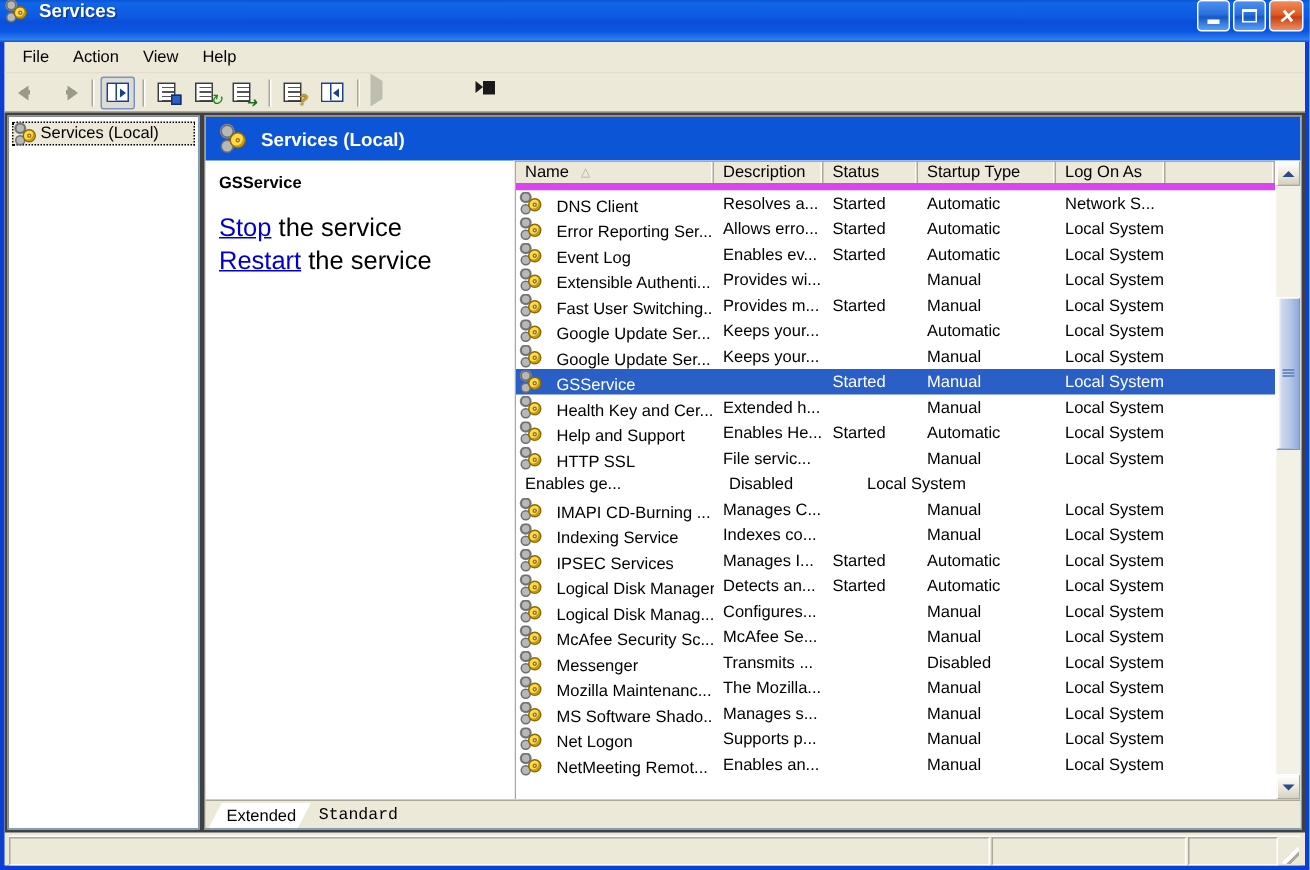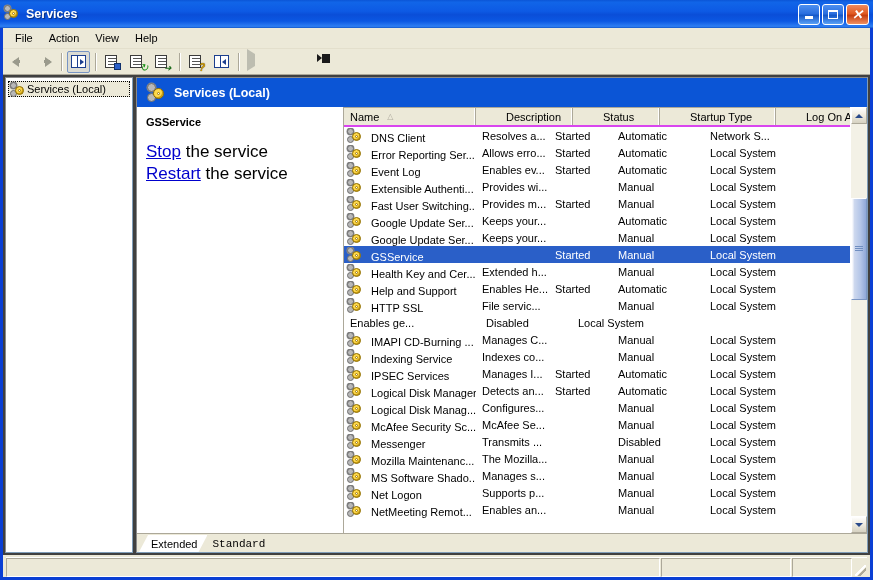--- a/index.html
+++ b/index.html
@@ -25,21 +25,20 @@
   }
 
   
   #titlebar {
     height: 28px;
     flex: 0 0 28px;
     background: linear-gradient(180deg,
        #0b55d6 0%, #1165e8 8%, #0d5ae4 40%,
        #0a4ed8 52%, #0b57e2 75%, #2d7ef3 94%, #1358c8 100%);
     display: flex;
-    align-items: center;
     padding: 0 2px 0 4px;
     position: relative;
   }
   #titlebar .tb-icon {
     width: 18px; height: 18px;
     margin-right: 4px;
     flex: 0 0 18px;
     position: relative;
   }
   #titlebar .tb-title {
@@ -253,22 +252,21 @@
     border-top: 1px solid #aca899;
     border-left: 1px solid #aca899;
   }
 
   
   .lv-header {
     display: flex;
     height: 19px;
     flex: 0 0 19px;
     background: #ece9d8;
-    border-bottom: 2px solid #d946ef;
-    gap: 24px;
+    border-bottom: 5px solid #d946ef;
   }
   .lv-th {
     display: flex;
     align-items: center;
     font-size: 11px;
     padding-left: 6px;
     border-right: 1px solid #aca899;
     box-shadow: inset -2px 0 0 -1px #ffffff;
     position: relative;
     white-space: nowrap;

